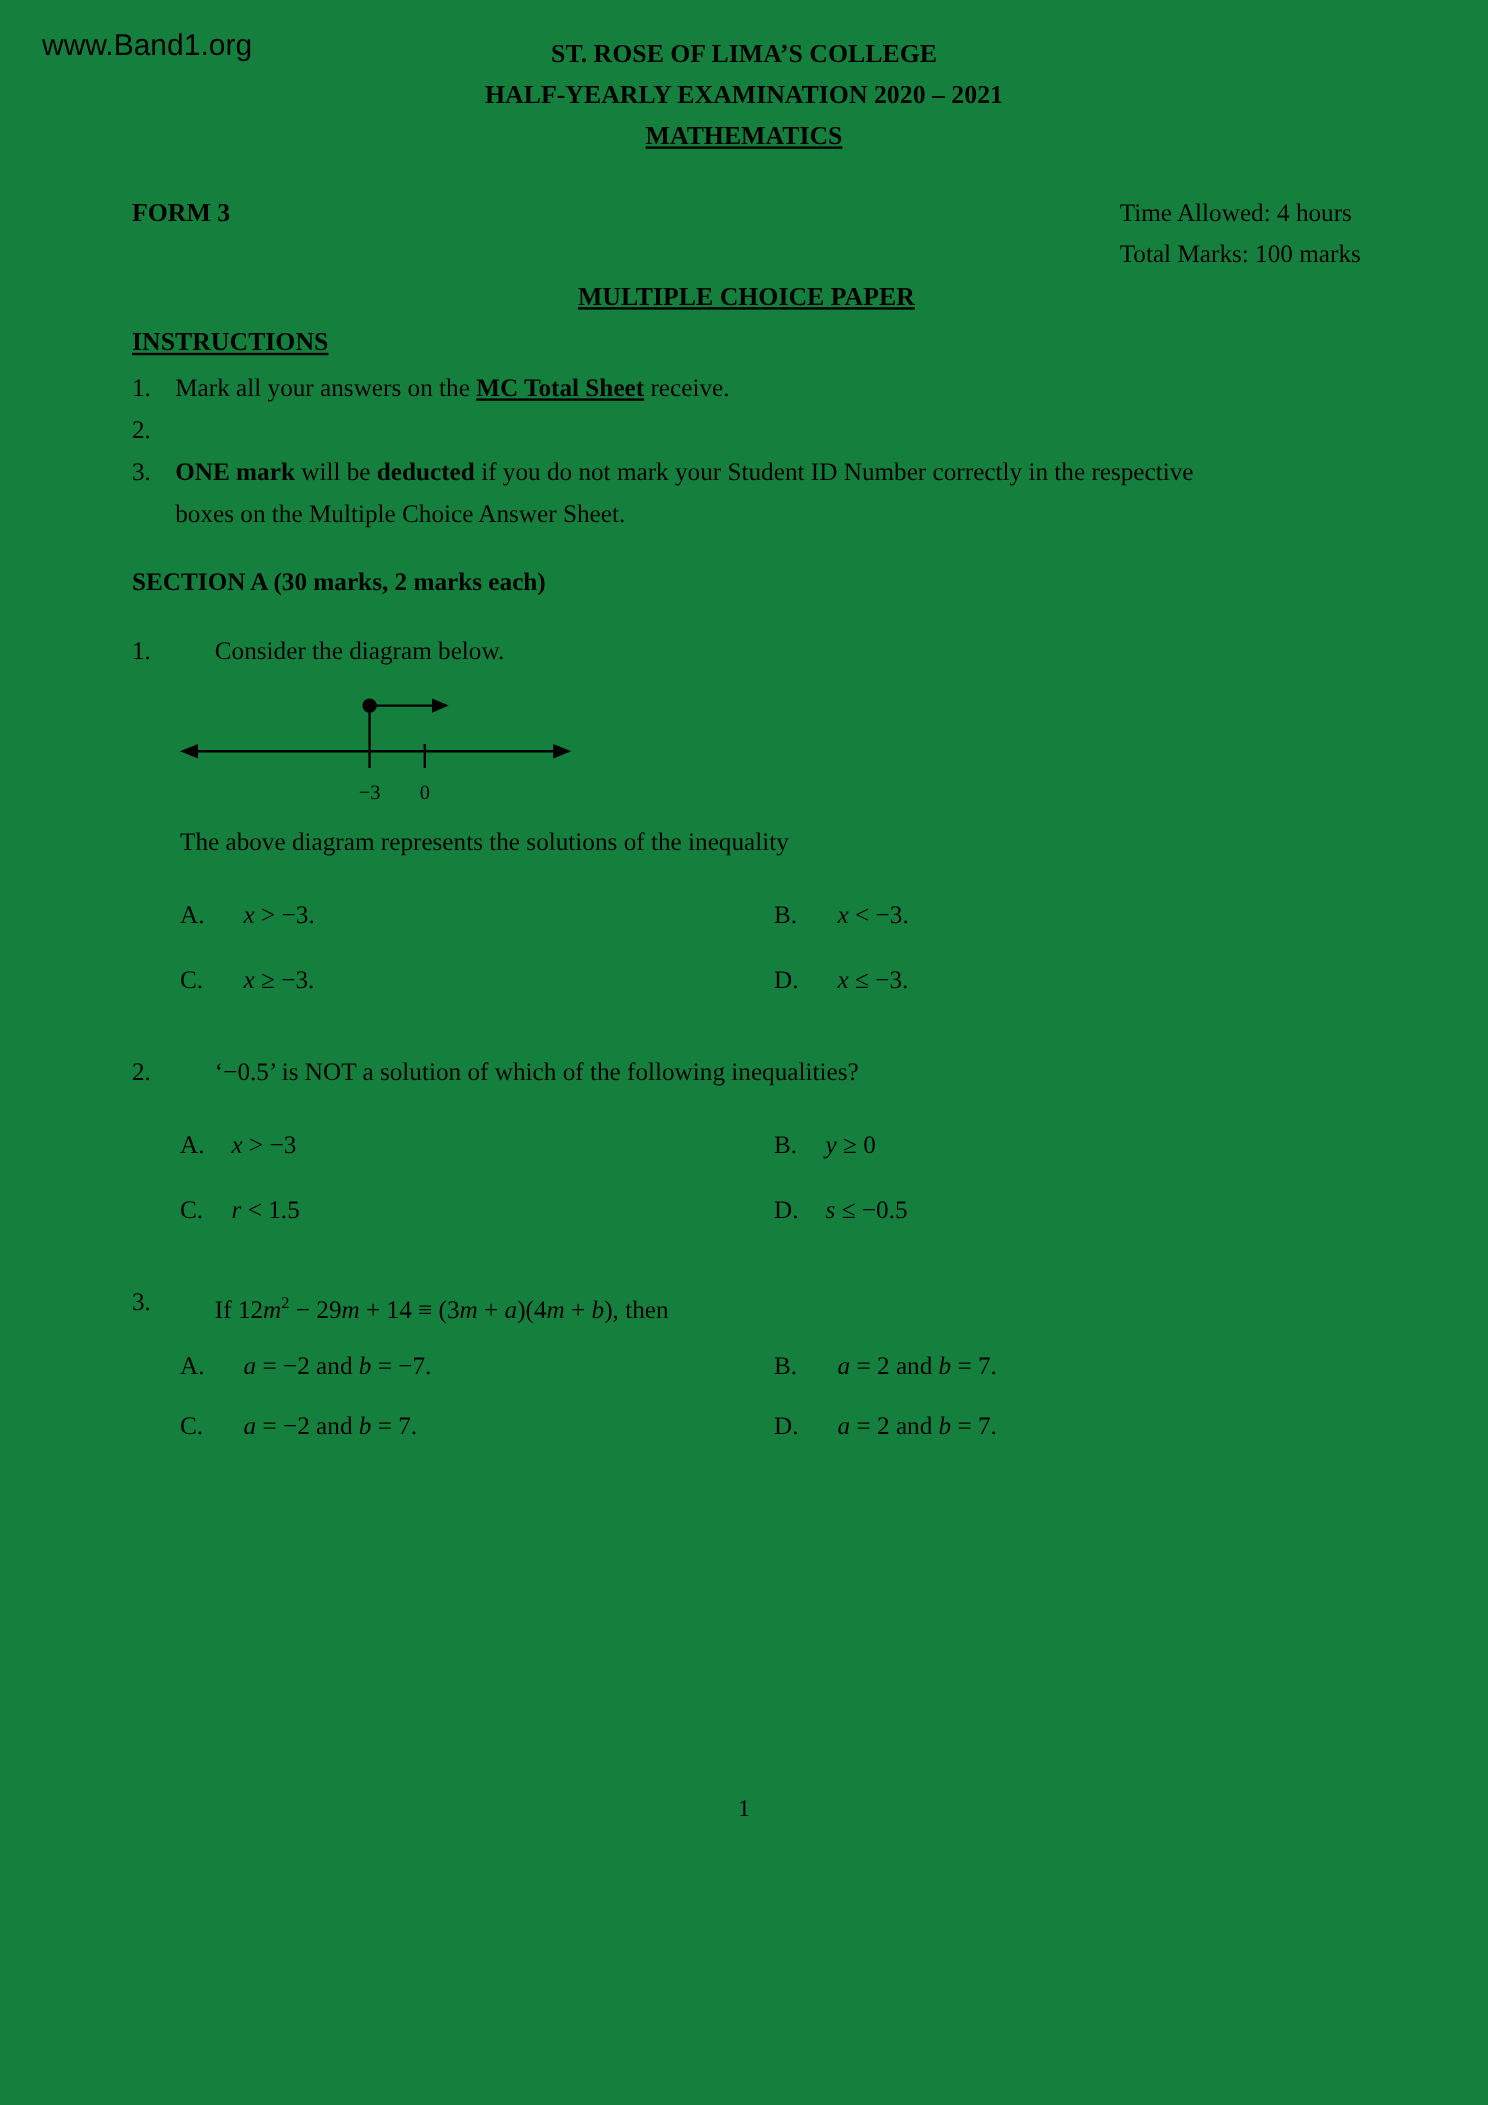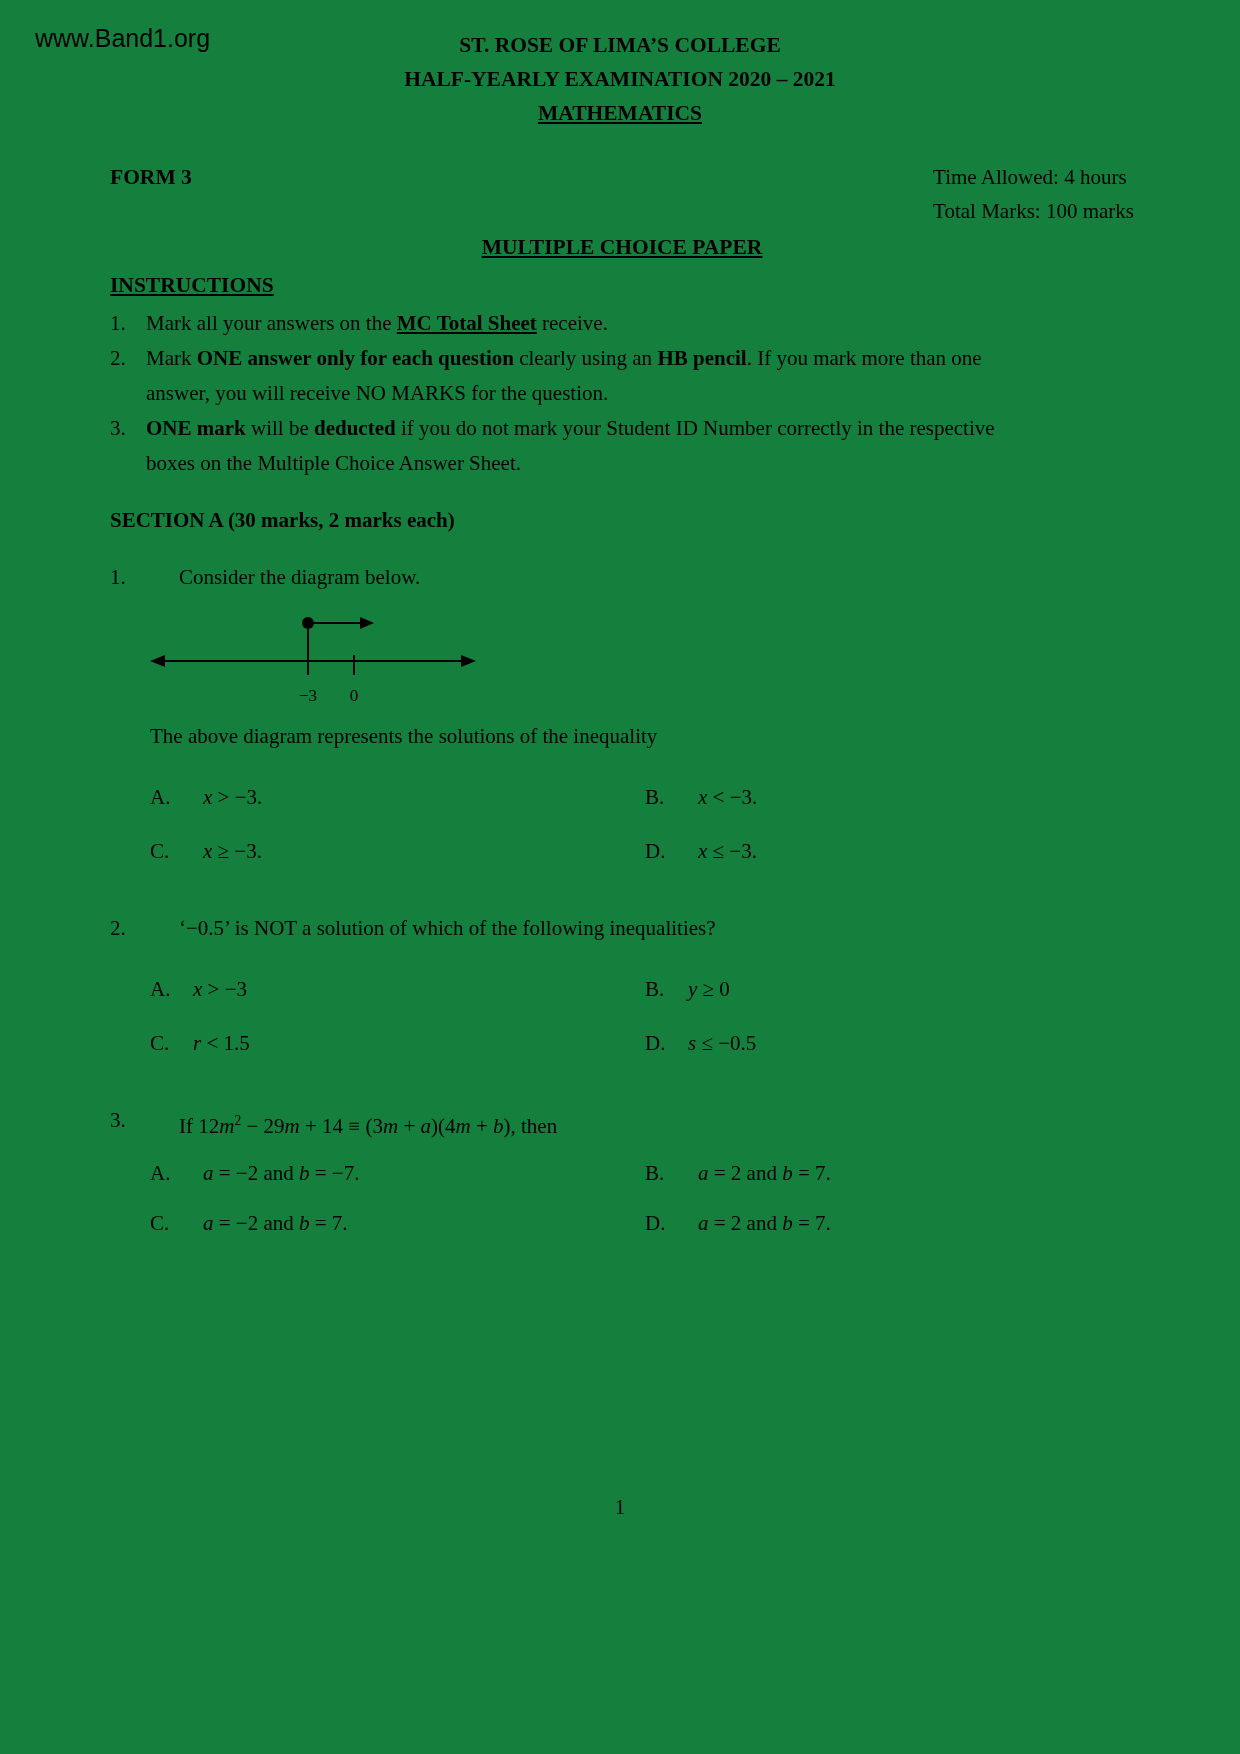--- a/index.html
+++ b/index.html
@@ -112,21 +112,20 @@
 
     <div class="instructions-heading">INSTRUCTIONS</div>
 
     <div class="ilist">
       <div class="iitem">
         <span class="inum">1.</span>
         <span class="itext"><span>Mark all your answers on the </span><span style="font-weight: bold; text-decoration: underline;">MC Total Sheet</span><span> receive.</span></span>
       </div>
       <div class="iitem">
         <span class="inum">2.</span>
-        <span class="itext"><span>Mark </span><span style="font-weight: bold;">ONE answer only for each question</span><span> clearly using an </span><span style="font-weight: bold;">HB pencil</span><span>. If you mark more than one answer, you will receive NO MARKS for the question.</span></span>
       </div>
       <div class="iitem">
         <span class="inum">3.</span>
         <span class="itext"><span style="font-weight: bold;">ONE mark</span><span> will be </span><span style="font-weight: bold;">deducted</span><span> if you do not mark your Student ID Number correctly in the respective boxes on the Multiple Choice Answer Sheet.</span></span>
       </div>
     </div>
 
     <div class="section-heading">SECTION A (30 marks, 2 marks each)</div>
 
     <div class="question">

